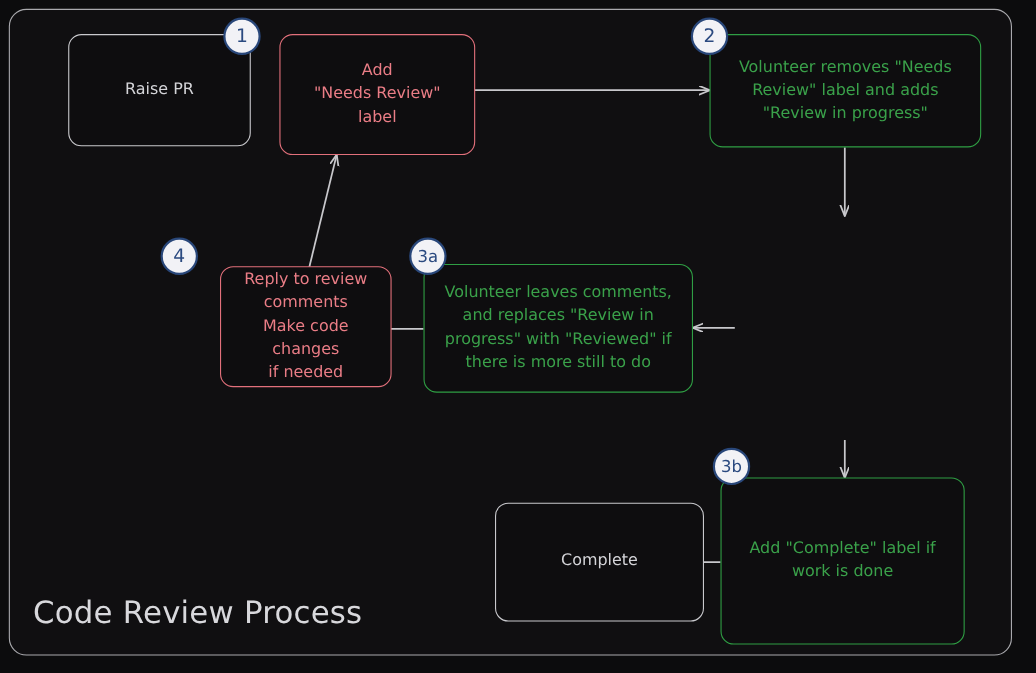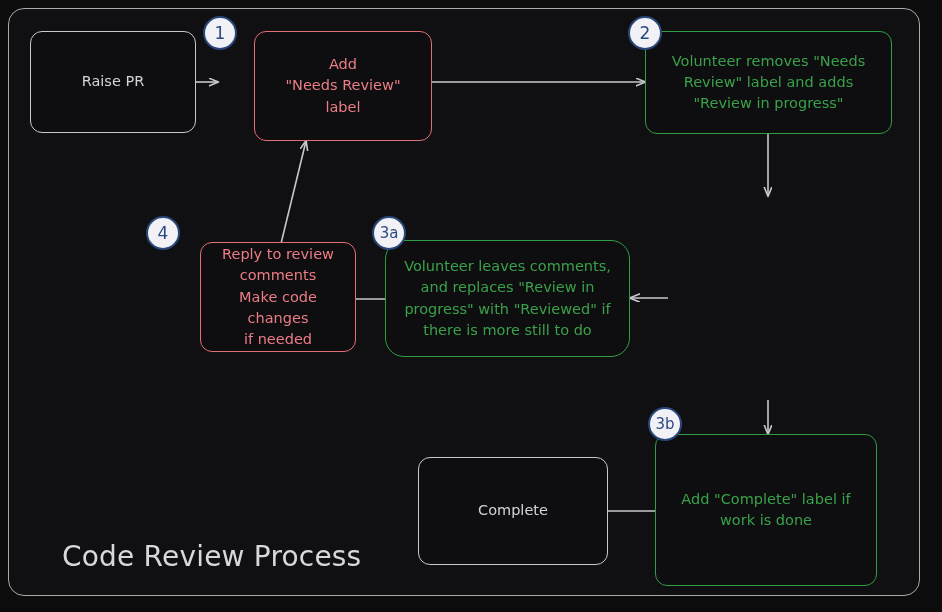--- a/index.html
+++ b/index.html
@@ -29,21 +29,20 @@
     box-sizing: border-box;
   }
   .frame-title {
     position: absolute;
     left: 30px;
     top: 540px;
     font-size: 28px;
     color: #d8d8dc;
     letter-spacing: 0.2px;
     white-space: nowrap;
-    margin-left: 32px;
   }
 
   
   #edges {
     position: absolute;
     left: 0;
     top: 0;
     width: 942px;
     height: 612px;
     pointer-events: none;
@@ -56,21 +55,21 @@
     display: flex;
     align-items: center;
     justify-content: center;
     text-align: center;
     border-radius: 12px;
     background: #0e0d0f;
     font-size: 14.5px;
     line-height: 1.45;
     padding: 6px 10px;
   }
-  .node-neutral { border: 1.6px solid #c9c9cd; color: #d4d4d8; }
+  .node-neutral { border: 1.6px solid #c9c9cd; color: #d4d4d8; margin-left: 32px; }
   .node-red     { border: 1.6px solid #e2707b; color: #ea7d86; margin-left: 36px; }
   .node-green   { border: 1.6px solid #2f9e44; color: #3aa14a; }
 
   
   .diamond-wrap {
     position: absolute;
     width: 200px;
     height: 200px;
   }
   .diamond-shape {
@@ -147,21 +146,21 @@
 
   <div class="node node-red" style="left:218px; top:31px; width:178px; height:110px;">
     <span>Add<br>"Needs Review"<br>label</span>
   </div>
 
   <div class="node node-green" style="left:645px; top:31px; width:247px; height:103px;">
     <span>Volunteer removes "Needs<br>Review" label and adds<br>"Review in progress"</span>
   </div>
 
 
-  <div class="node node-green" style="left:385px; top:240px; width:245px; height:117px;border-radius:19px;">
+  <div class="node node-green" style="left:385px; top:240px; width:245px; height:117px;">
     <span>Volunteer leaves comments,<br>and replaces "Review in<br>progress" with "Reviewed" if<br>there is more still to do</span>
   </div>
 
   <div class="node node-red" style="left:164px; top:242px; width:156px; height:110px;">
     <span>Reply to review<br>comments<br>Make code changes<br>if needed</span>
   </div>
 
   <div class="node node-green" style="left:655px; top:434px; width:222px; height:152px;">
     <span>Add "Complete" label if<br>work is done</span>
   </div>

